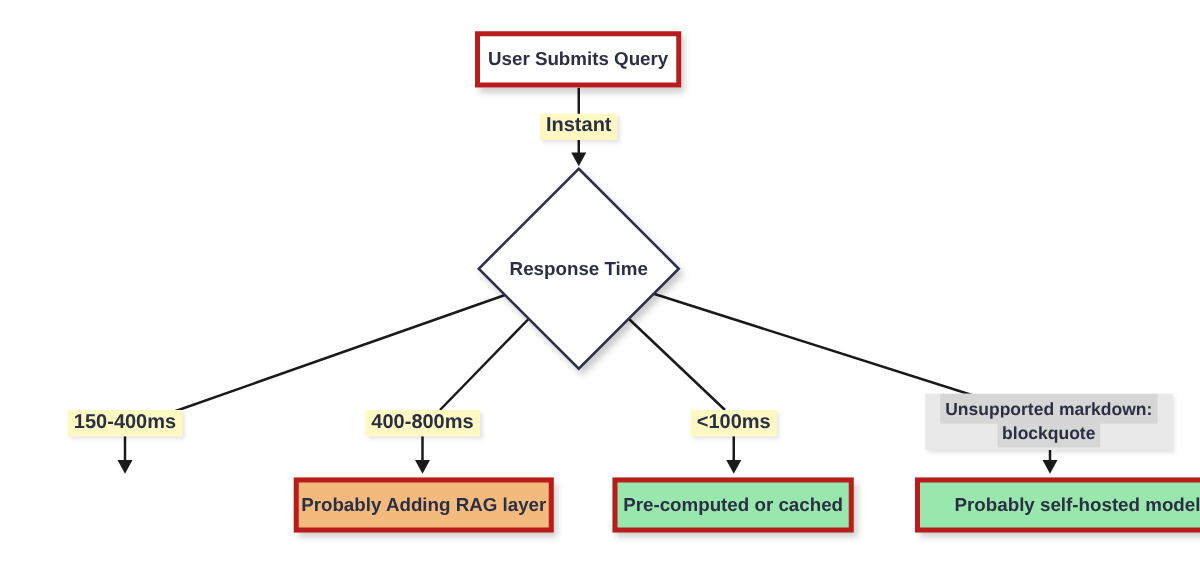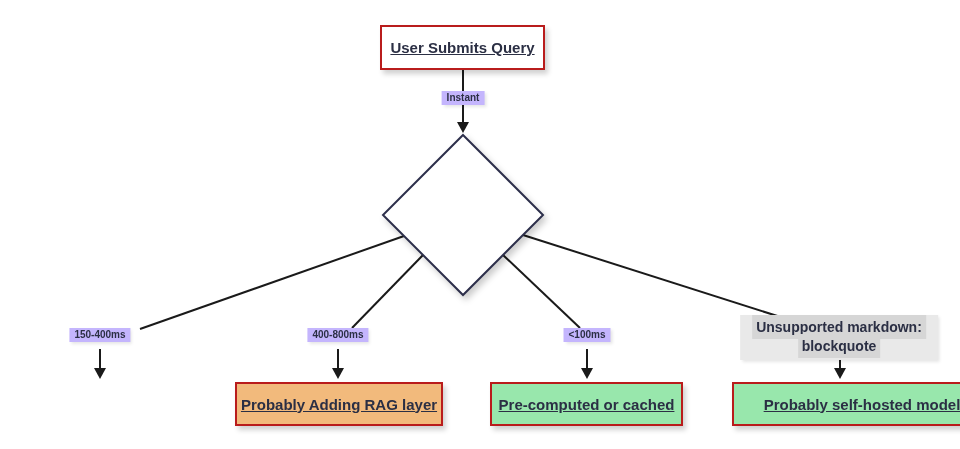--- a/index.html
+++ b/index.html
@@ -6,41 +6,40 @@
   .canvas {
     position:relative; width:960px; height:449px; background:#ffffff;
     font-family:"Liberation Sans","DejaVu Sans",sans-serif; overflow:hidden;
   }
   .edges-svg { position:absolute; left:0; top:0; width:960px; height:449px; }
   .diamond-shape { filter:drop-shadow(3px 4px 3px rgba(0,0,0,0.20)); }
 
   .node {
     position:absolute; box-sizing:border-box;
     display:flex; align-items:center; justify-content:center;
-    border:2px solid #b91c1c; color:#2b2f44;
+    border:4px solid #b91c1c; color:#2b2f44;
     font-size:15px; font-weight:600; text-align:center; white-space:nowrap;
     box-shadow:3px 4px 5px rgba(0,0,0,0.18);
-    text-decoration:underline;
   }
   .node-start   { left:380px; top:25px;  width:165px; height:45px; background:#ffffff; }
   .node-outcome { top:382px; height:44px; }
   .node-openai     { left:17px;  width:170px; }
   .node-rag        { left:235px; width:208px; }
   .node-cached     { left:490px; width:193px; }
   .node-selfhosted { left:732px; width:260px; }
 
   .decision-label {
     position:absolute; left:463px; top:207px; transform:translateX(-50%);
     color:#2b2f44; font-size:15px; font-weight:600; white-space:nowrap;
   }
 
   .edge-label {
     position:absolute; transform:translateX(-50%);
-    background:#c4b5fd; color:#2b2f44;
-    font-size:10px; font-weight:600; white-space:nowrap;
+    background:#fef9c3; color:#2b2f44;
+    font-size:16px; font-weight:600; white-space:nowrap;
     padding:1px 5px 2px 5px; box-shadow:2px 2px 3px rgba(0,0,0,0.10);
   }
   .edge-label-instant { left:463px; top:91px;  }
   .edge-label-openai  { left:100px; top:328px; }
   .edge-label-rag     { left:338px; top:328px; }
   .edge-label-cached  { left:587px; top:328px; }
 
   .edge-label-multiline {
     position:absolute; left:839px; top:315px; transform:translateX(-50%);
     background:#e9e9e9; color:#2b2f44; text-align:center;
@@ -77,20 +76,21 @@
     <line x1="840" y1="358" x2="840" y2="370" stroke="#1a1a1a" stroke-width="2"></line>
     <polygon points="834,368 846,368 840,379" fill="#1a1a1a"></polygon>
 
     <polygon class="diamond-shape" points="463,135 543,215 463,295 383,215" fill="#ffffff" stroke="#2d2f4b" stroke-width="2"></polygon>
   </svg>
 
   <div class="node node-start">
     <span>User Submits Query</span>
   </div>
 
+  <div class="decision-label">Response Time</div>
 
   <div class="edge-label edge-label-instant">Instant</div>
   <div class="edge-label edge-label-openai">150-400ms</div>
   <div class="edge-label edge-label-rag">400-800ms</div>
   <div class="edge-label edge-label-cached">&lt;100ms</div>
 
   <div class="edge-label-multiline">
     <span class="line">Unsupported markdown:</span><br>
     <span class="line">blockquote</span>
   </div>

